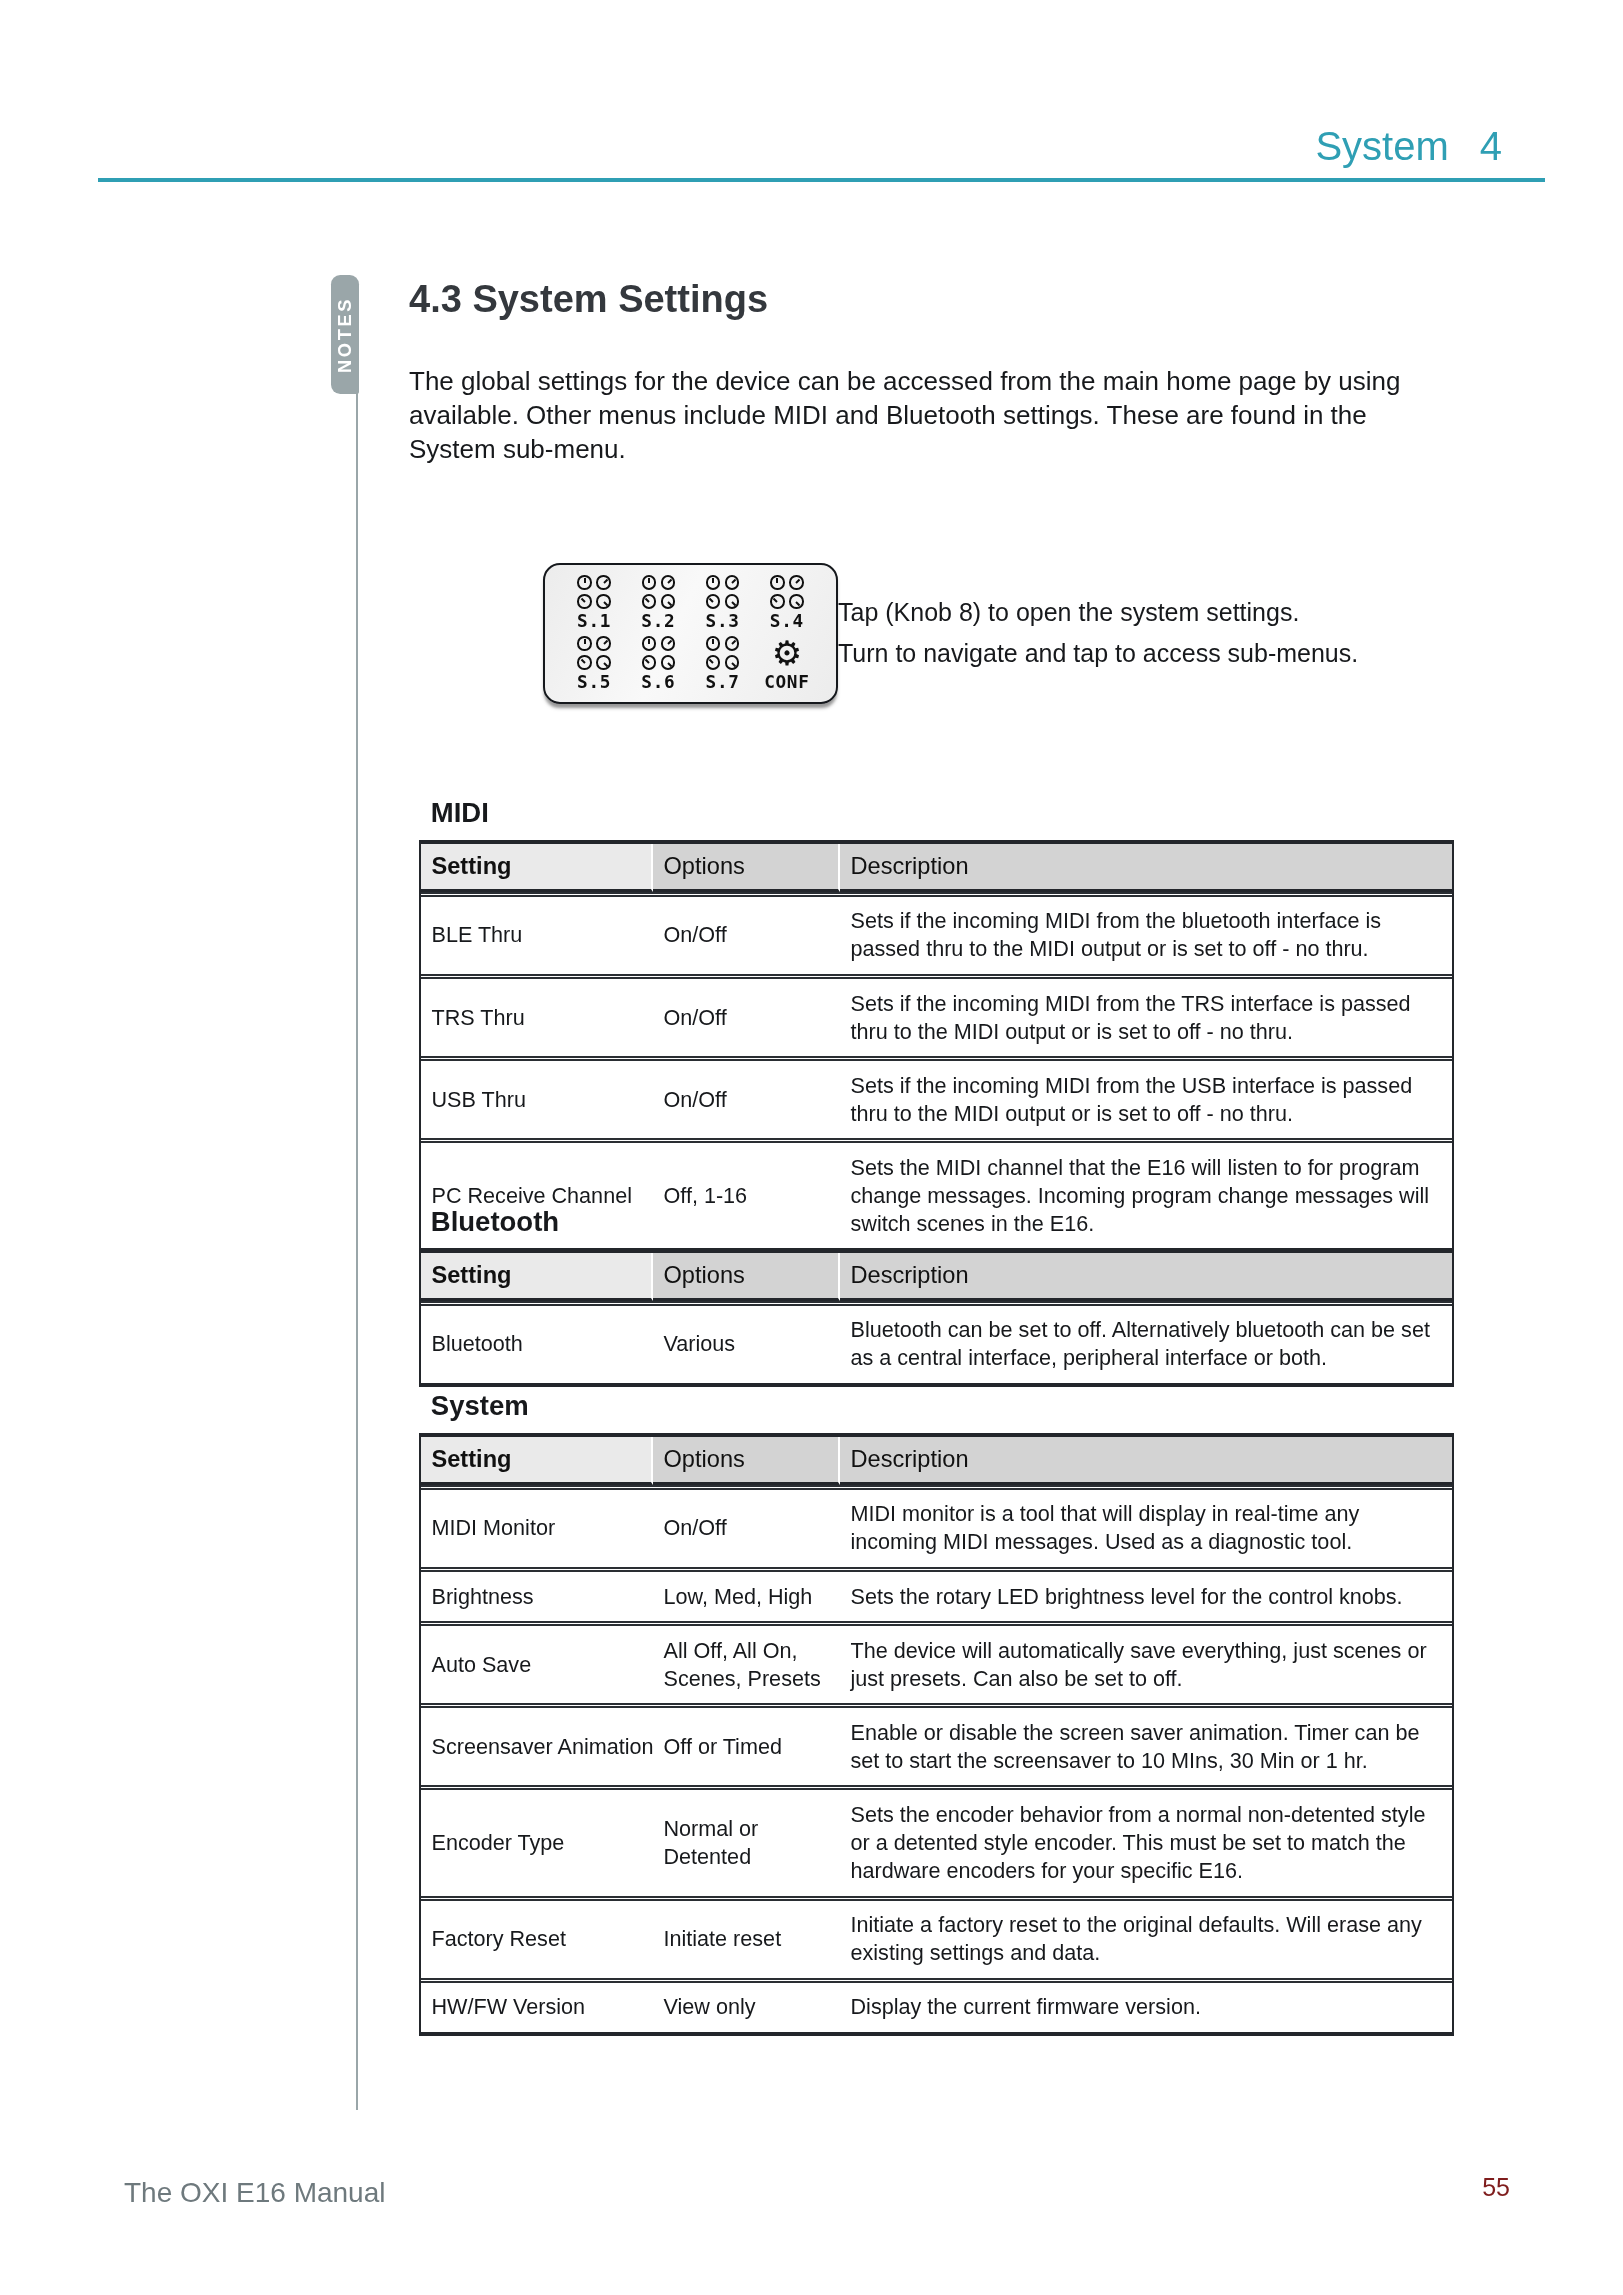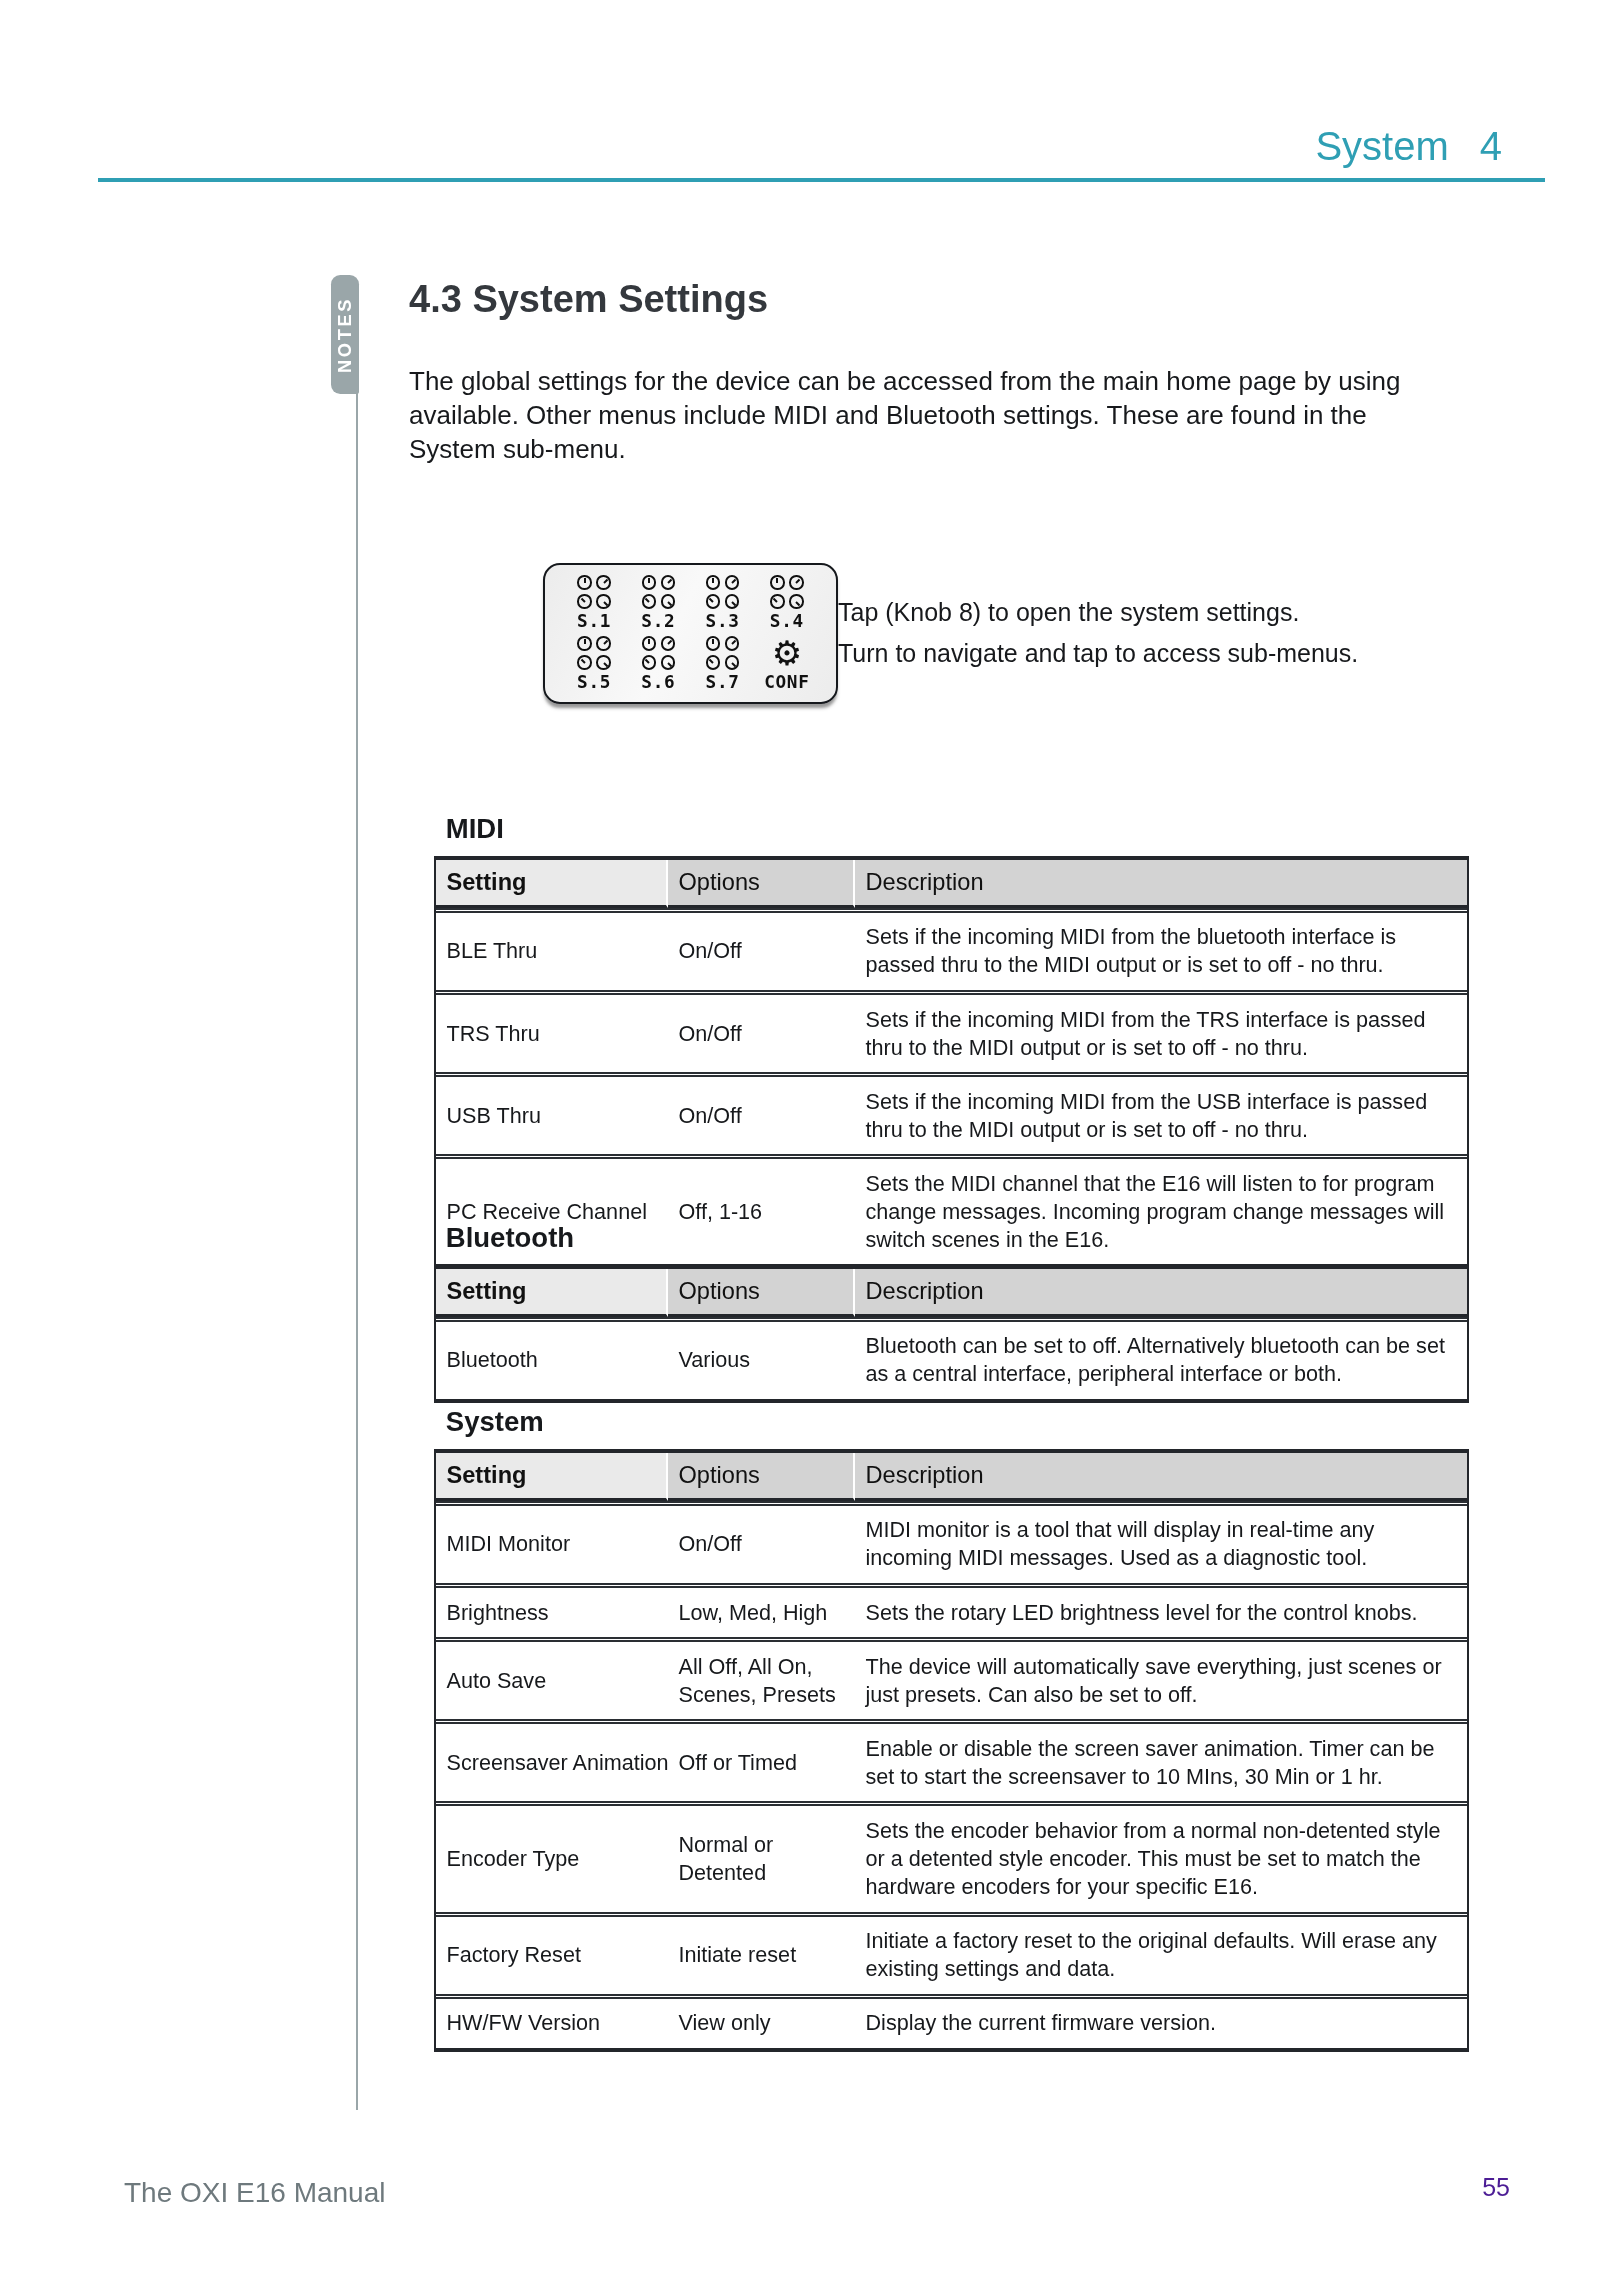--- a/index.html
+++ b/index.html
@@ -81,21 +81,21 @@
   .knob.kd::after{transform:rotate(-45deg);}
   .klabel{
     margin-top:2px;font-family:"DejaVu Sans Mono", monospace;
     font-size:17.7px;font-weight:bold;letter-spacing:0.7px;color:#111;
   }
   .gear{font-size:34px;line-height:33px;color:#111;}
   .caption{display:flex;flex-direction:column;gap:14.4px;}
   .caption-line{font-size:25px;line-height:1.1;white-space:pre;color:#17191c;}
 
   
-  .tbl-section{position:absolute;left:434px;width:1031px;margin-top:16px;}
+  .tbl-section{position:absolute;left:419px;width:1031px;}
   .tbl-section.midi{top:797px;}
   .tbl-section.bluetooth{top:1206px;}
   .tbl-section.system{top:1390px;}
   .tbl-heading{
     font-size:27.5px;font-weight:bold;color:#17191c;
     margin:0 0 10.5px 11.8px;
   }
   table.settings{
     table-layout:fixed;border-collapse:separate;border-spacing:0;
     width:1031px;
@@ -116,21 +116,21 @@
   td.c-setting{white-space:nowrap;padding-right:2.6px;}
   td.c-desc{line-height:1.38;}
 
   
   .footer-left{
     position:absolute;left:124px;top:2177px;
     font-size:28px;color:#6e797d;
   }
   .footer-page{
     position:absolute;right:113px;top:2173px;
-    font-size:25px;color:#4c1d95;
+    font-size:25px;color:#7f1d1d;
   }
 </style>
 </head>
 <body>
 
 <div class="chapter">
   <span>System</span><span class="num">4</span>
 </div>
 <div class="header-rule"></div>
 

